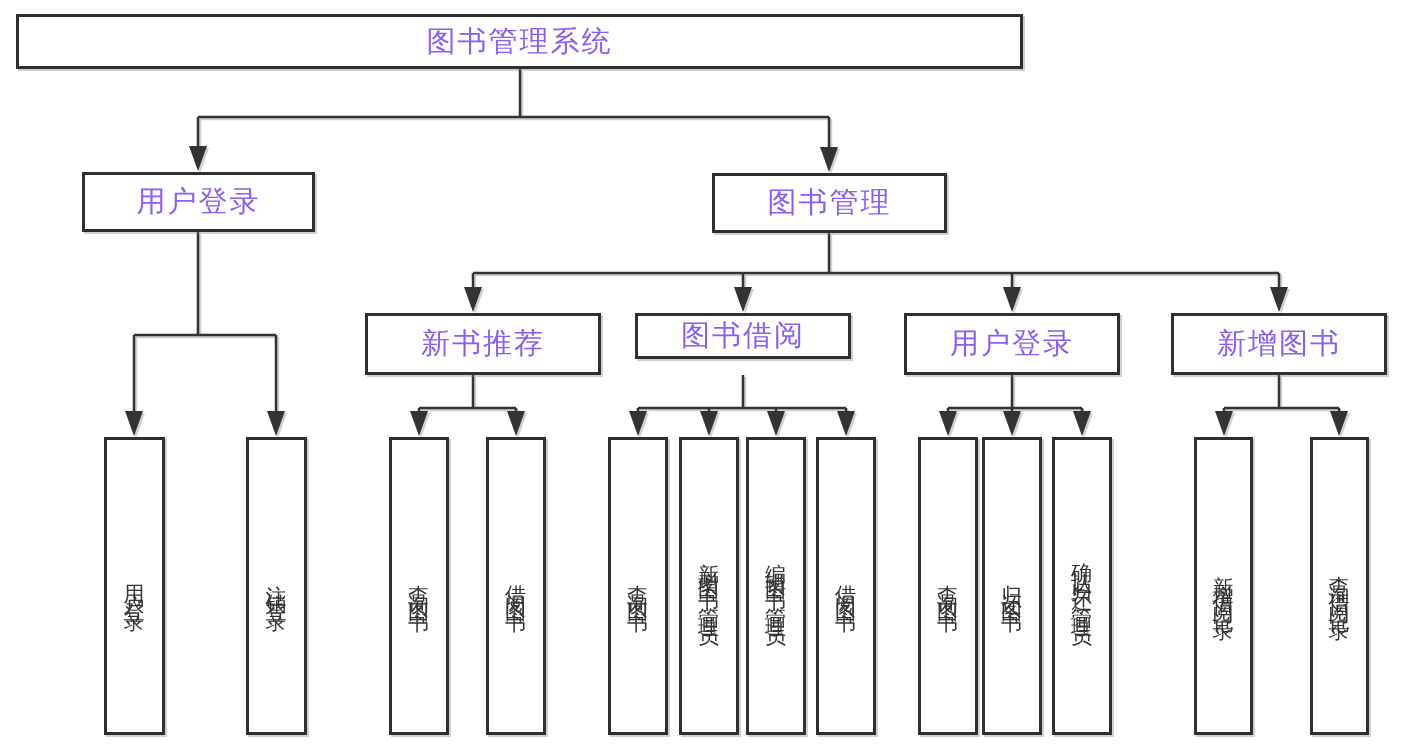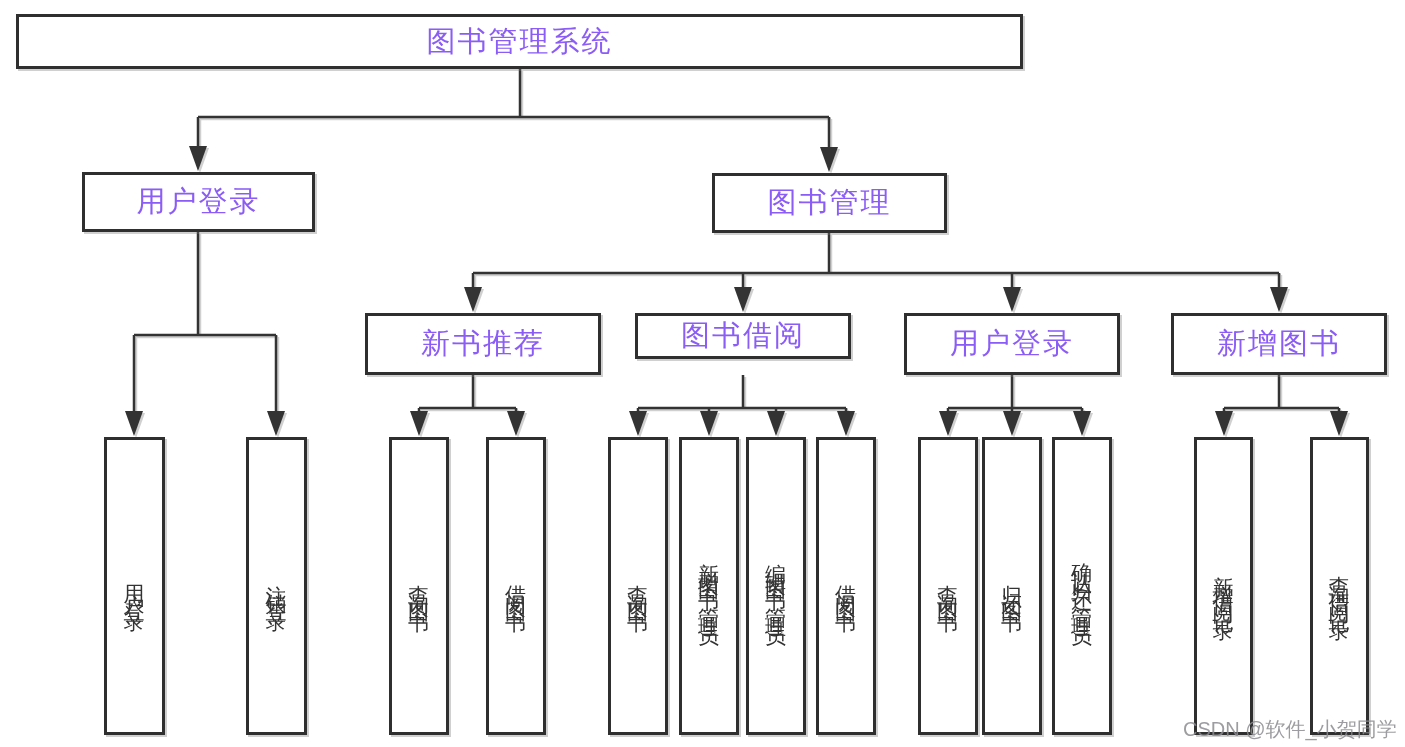--- a/index.html
+++ b/index.html
@@ -133,15 +133,14 @@
     <span class="lbl">确认归还（管理员）</span>
   </div>
 
   <div class="box vbox" style="left:1194px;top:437px;width:59px;height:298px">
     <span class="lbl">新增借阅记录</span>
   </div>
   <div class="box vbox" style="left:1310px;top:437px;width:59px;height:298px">
     <span class="lbl">查询借阅记录</span>
   </div>
 
-  <div id="watermark">CSDN @软件_小贺同学</div>
 
 </div>
 
 </body></html>

